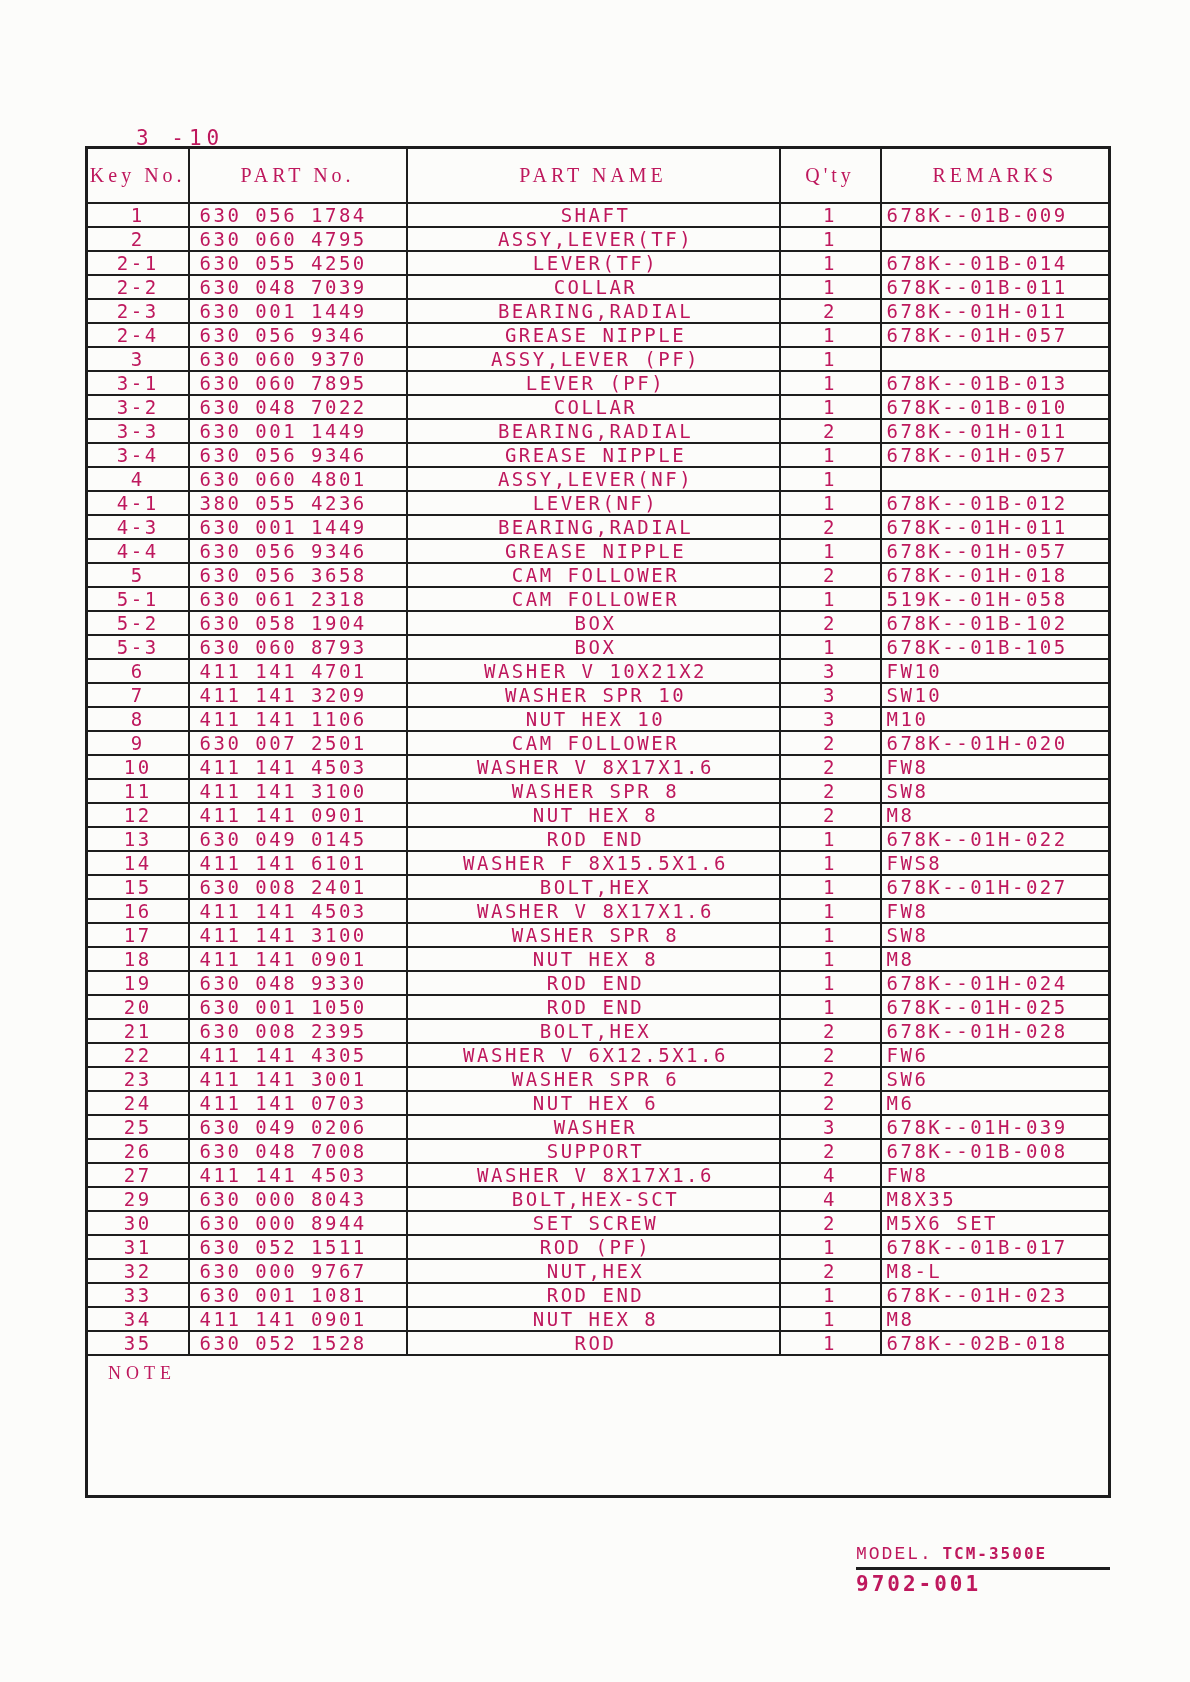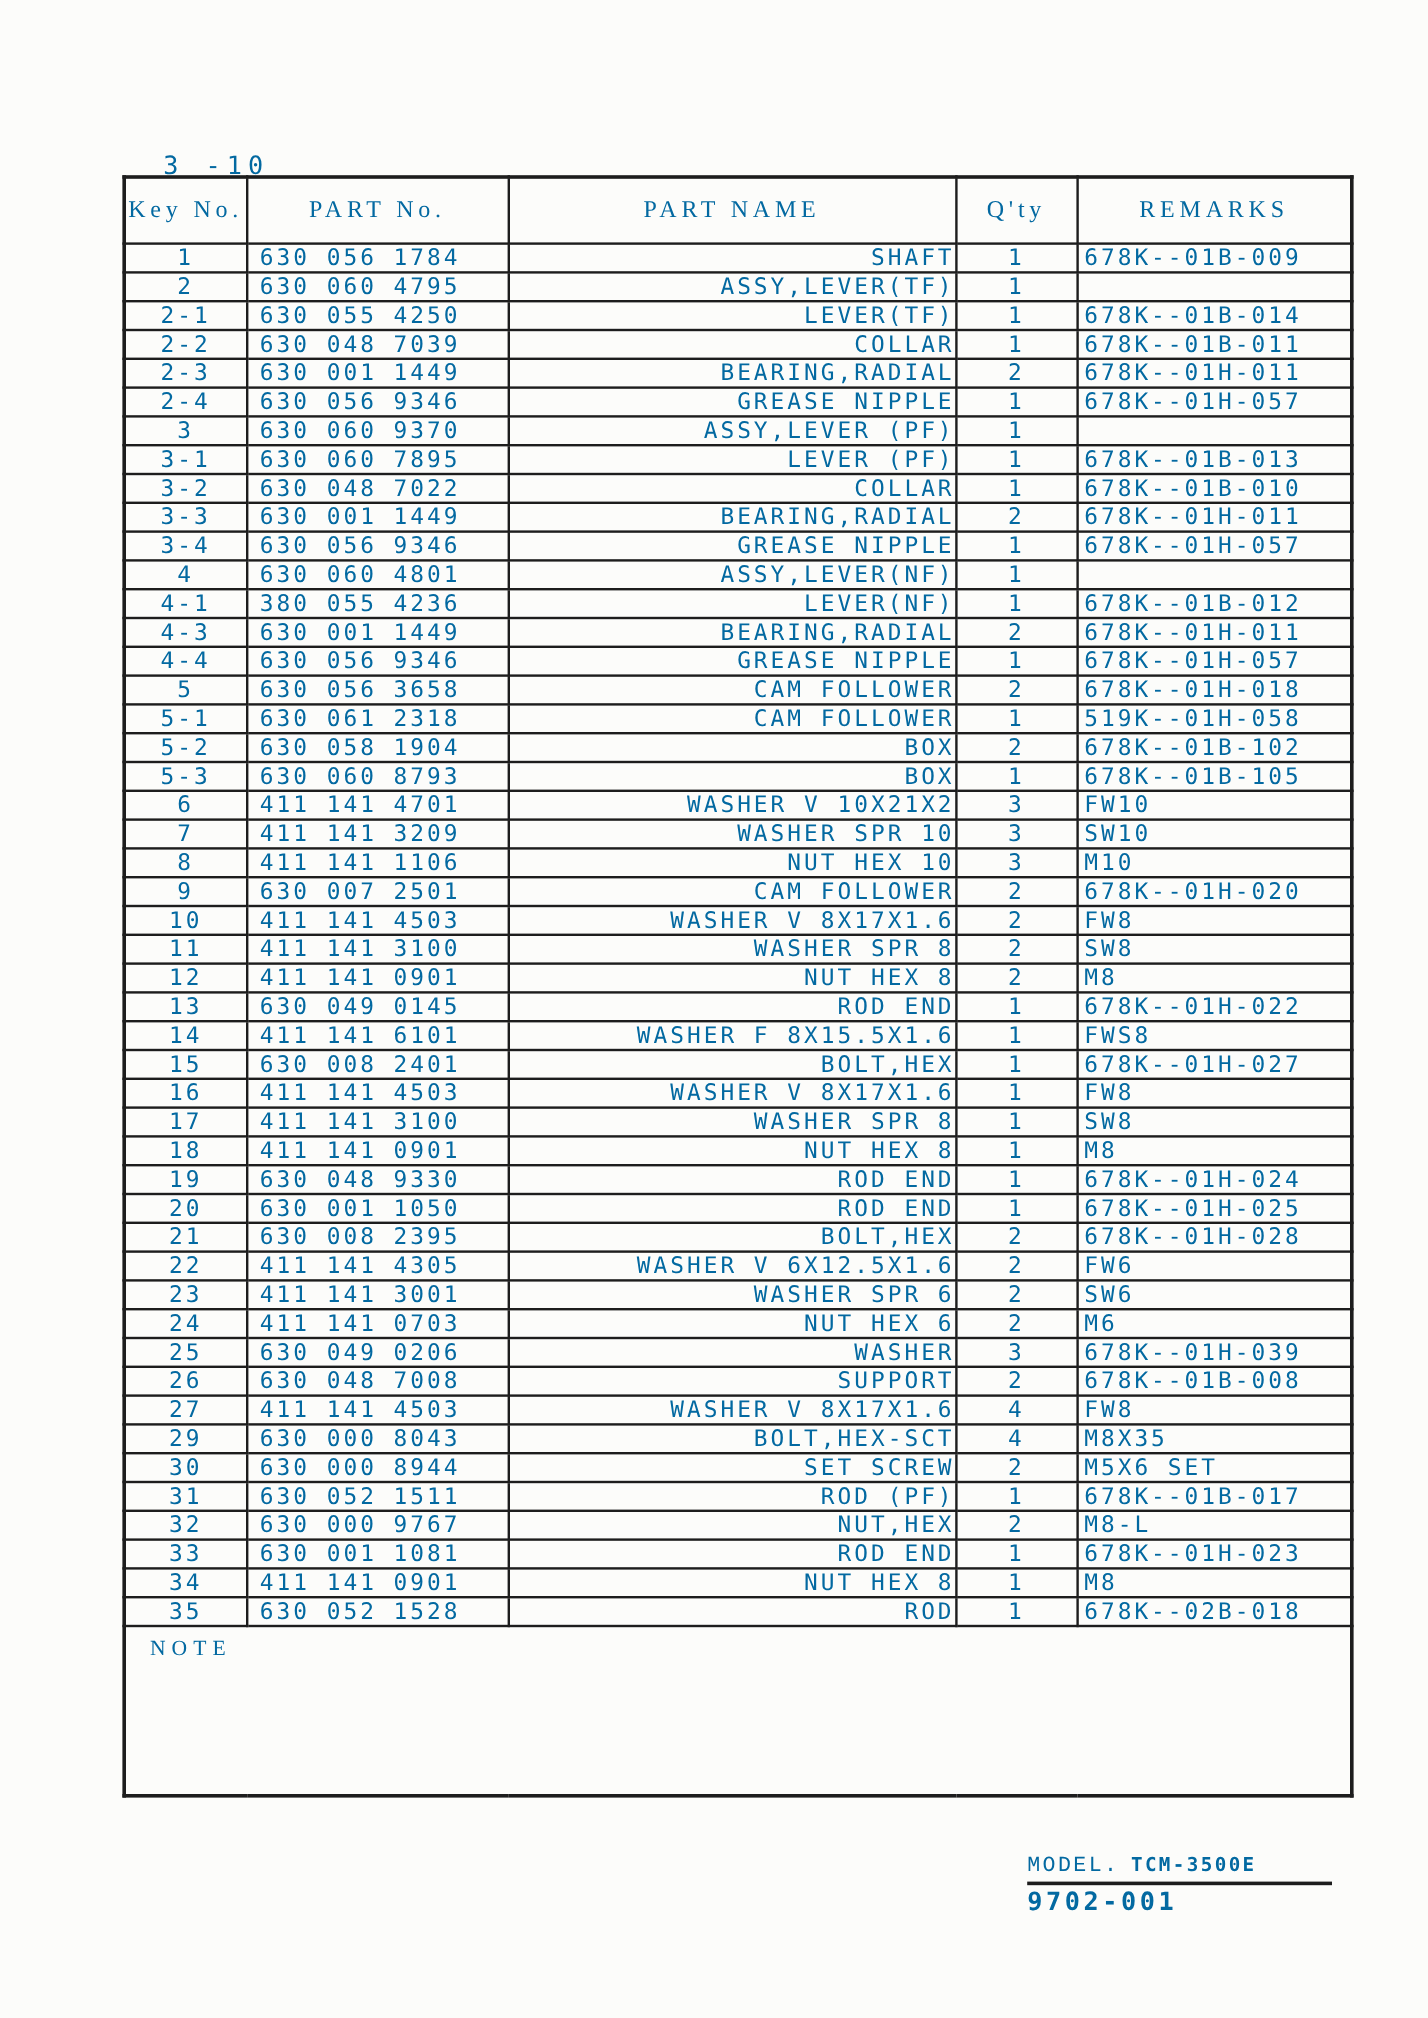--- a/index.html
+++ b/index.html
@@ -1,47 +1,47 @@
 <!DOCTYPE html>
 <html><head>
 <meta charset="utf-8">
 <style>
   html,body { margin:0; padding:0; background:#e8e8e6; }
   .page {
     position:relative; width:1190px; height:1682px;
-    background:#fcfcfa; color:#0369a1;
+    background:#fcfcfa; color:#be185d;
     font-family:"DejaVu Sans Mono", monospace;
     overflow:hidden;
   }
   .page-label {
     position:absolute; left:136px; top:126px;
     font-size:21px; letter-spacing:5px; white-space:nowrap;
   }
   table.parts-table {
-    position:absolute; left:102px; top:146px; width:1023px;
+    position:absolute; left:85px; top:146px; width:1023px;
     border-collapse:collapse; table-layout:fixed;
     border:3px solid #1d1d1d;
   }
   .parts-table th, .parts-table td {
     border:2px solid #1d1d1d; padding:0; overflow:hidden; white-space:nowrap;
   }
   thead th {
     height:53px;
     font-family:"Liberation Serif", serif;
     font-weight:normal; font-size:20px; letter-spacing:4px;
     text-align:center; vertical-align:middle;
     border-bottom:5px double #1d1d1d;
   }
   tbody td {
     height:21.9px; font-size:19px; letter-spacing:2.5px;
     vertical-align:middle;
   }
   td.col-key { text-align:center; }
   td.col-part_no { text-align:left; padding-left:10px; }
-  td.col-name { text-align:right; padding-left:5px; }
+  td.col-name { text-align:center; padding-left:5px; }
   td.col-qty { text-align:center; }
   td.col-remarks { text-align:left; padding-left:5px; }
   tfoot td.note-cell {
     height:132px; vertical-align:top; text-align:left;
     padding:7px 0 0 20px;
     font-family:"Liberation Serif", serif;
     font-size:18px; letter-spacing:5px;
   }
   .footer {
     position:absolute; left:856px; top:1544px; width:254px;

